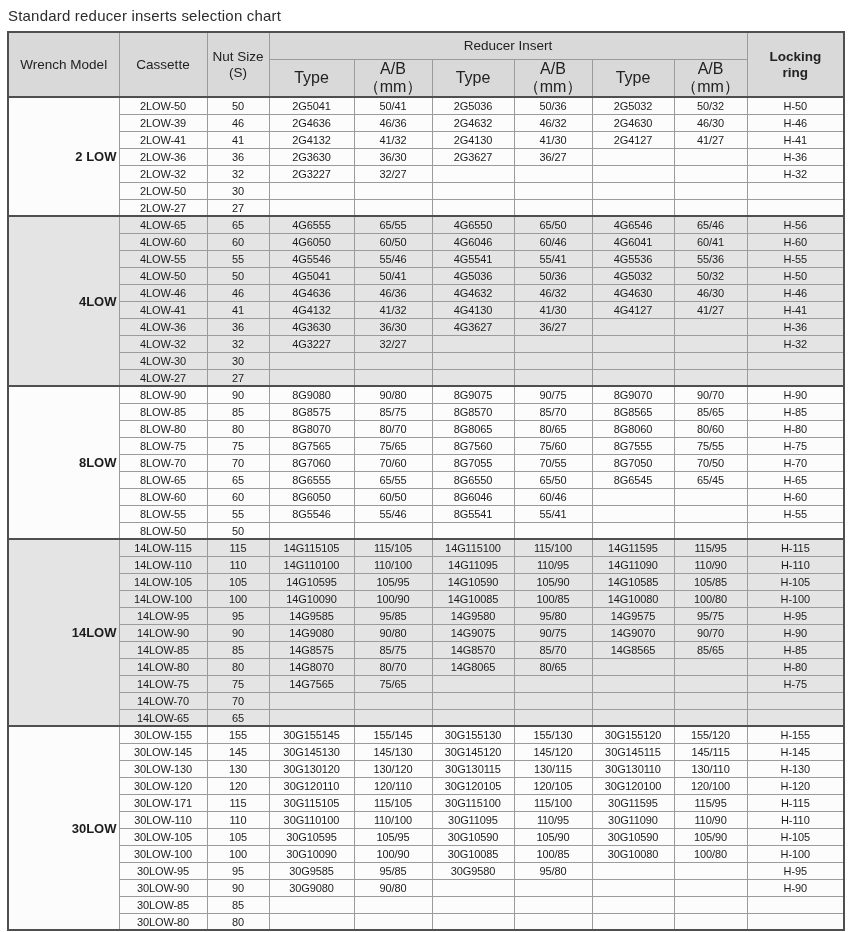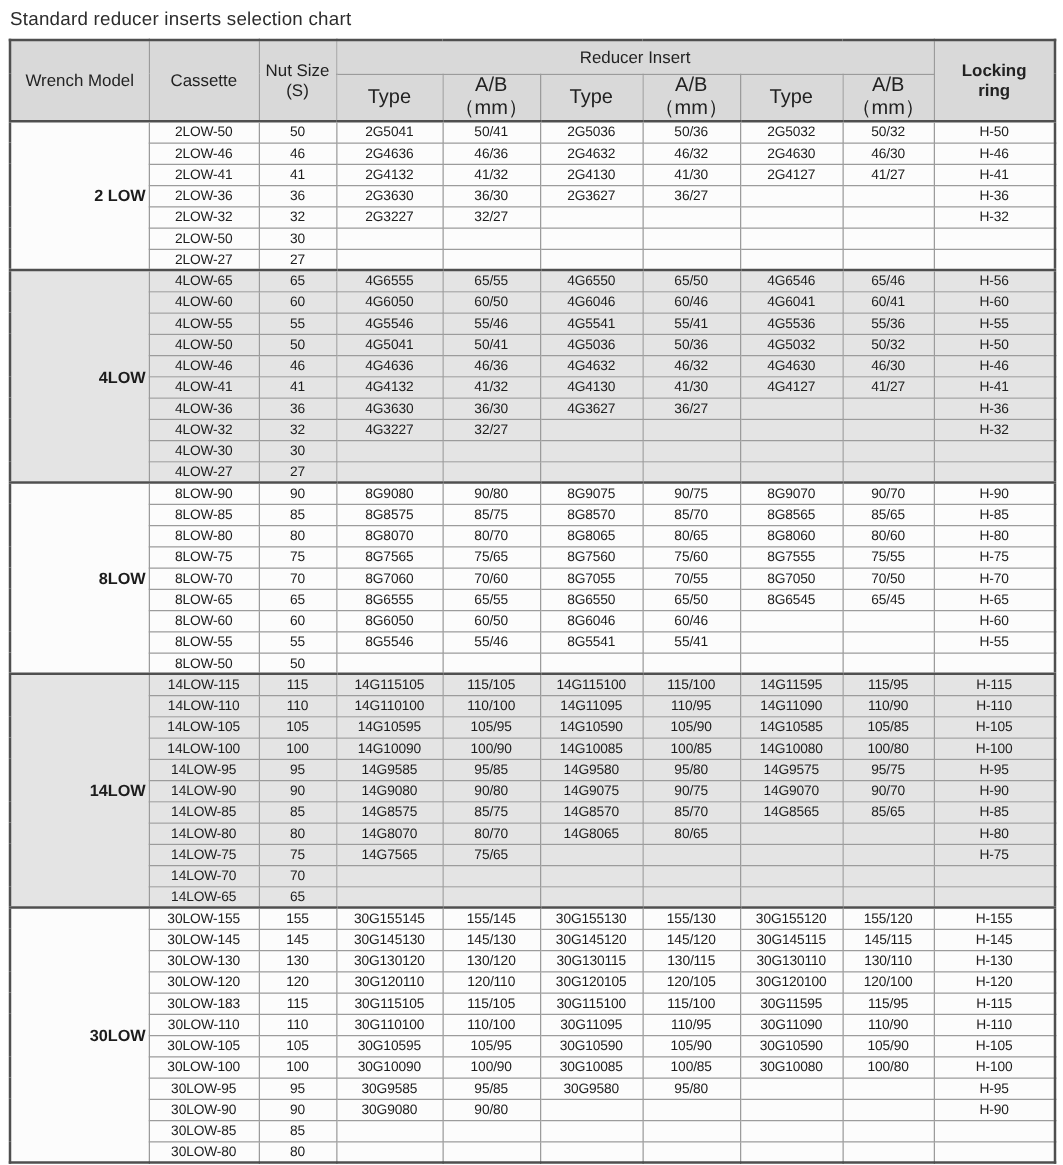--- a/index.html
+++ b/index.html
@@ -70,21 +70,21 @@
           <td>50</td>
           <td>2G5041</td>
           <td>50/41</td>
           <td>2G5036</td>
           <td>50/36</td>
           <td>2G5032</td>
           <td>50/32</td>
           <td>H-50</td>
         </tr>
         <tr class="sec-white">
-          <td>2LOW-46</td>
+          <td>2LOW-39</td>
           <td>46</td>
           <td>2G4636</td>
           <td>46/36</td>
           <td>2G4632</td>
           <td>46/32</td>
           <td>2G4630</td>
           <td>46/30</td>
           <td>H-46</td>
         </tr>
         <tr class="sec-white">
@@ -514,21 +514,21 @@
           <td>120</td>
           <td>30G120110</td>
           <td>120/110</td>
           <td>30G120105</td>
           <td>120/105</td>
           <td>30G120100</td>
           <td>120/100</td>
           <td>H-120</td>
         </tr>
         <tr class="sec-white">
-          <td>30LOW-183</td>
+          <td>30LOW-171</td>
           <td>115</td>
           <td>30G115105</td>
           <td>115/105</td>
           <td>30G115100</td>
           <td>115/100</td>
           <td>30G11595</td>
           <td>115/95</td>
           <td>H-115</td>
         </tr>
         <tr class="sec-white">

